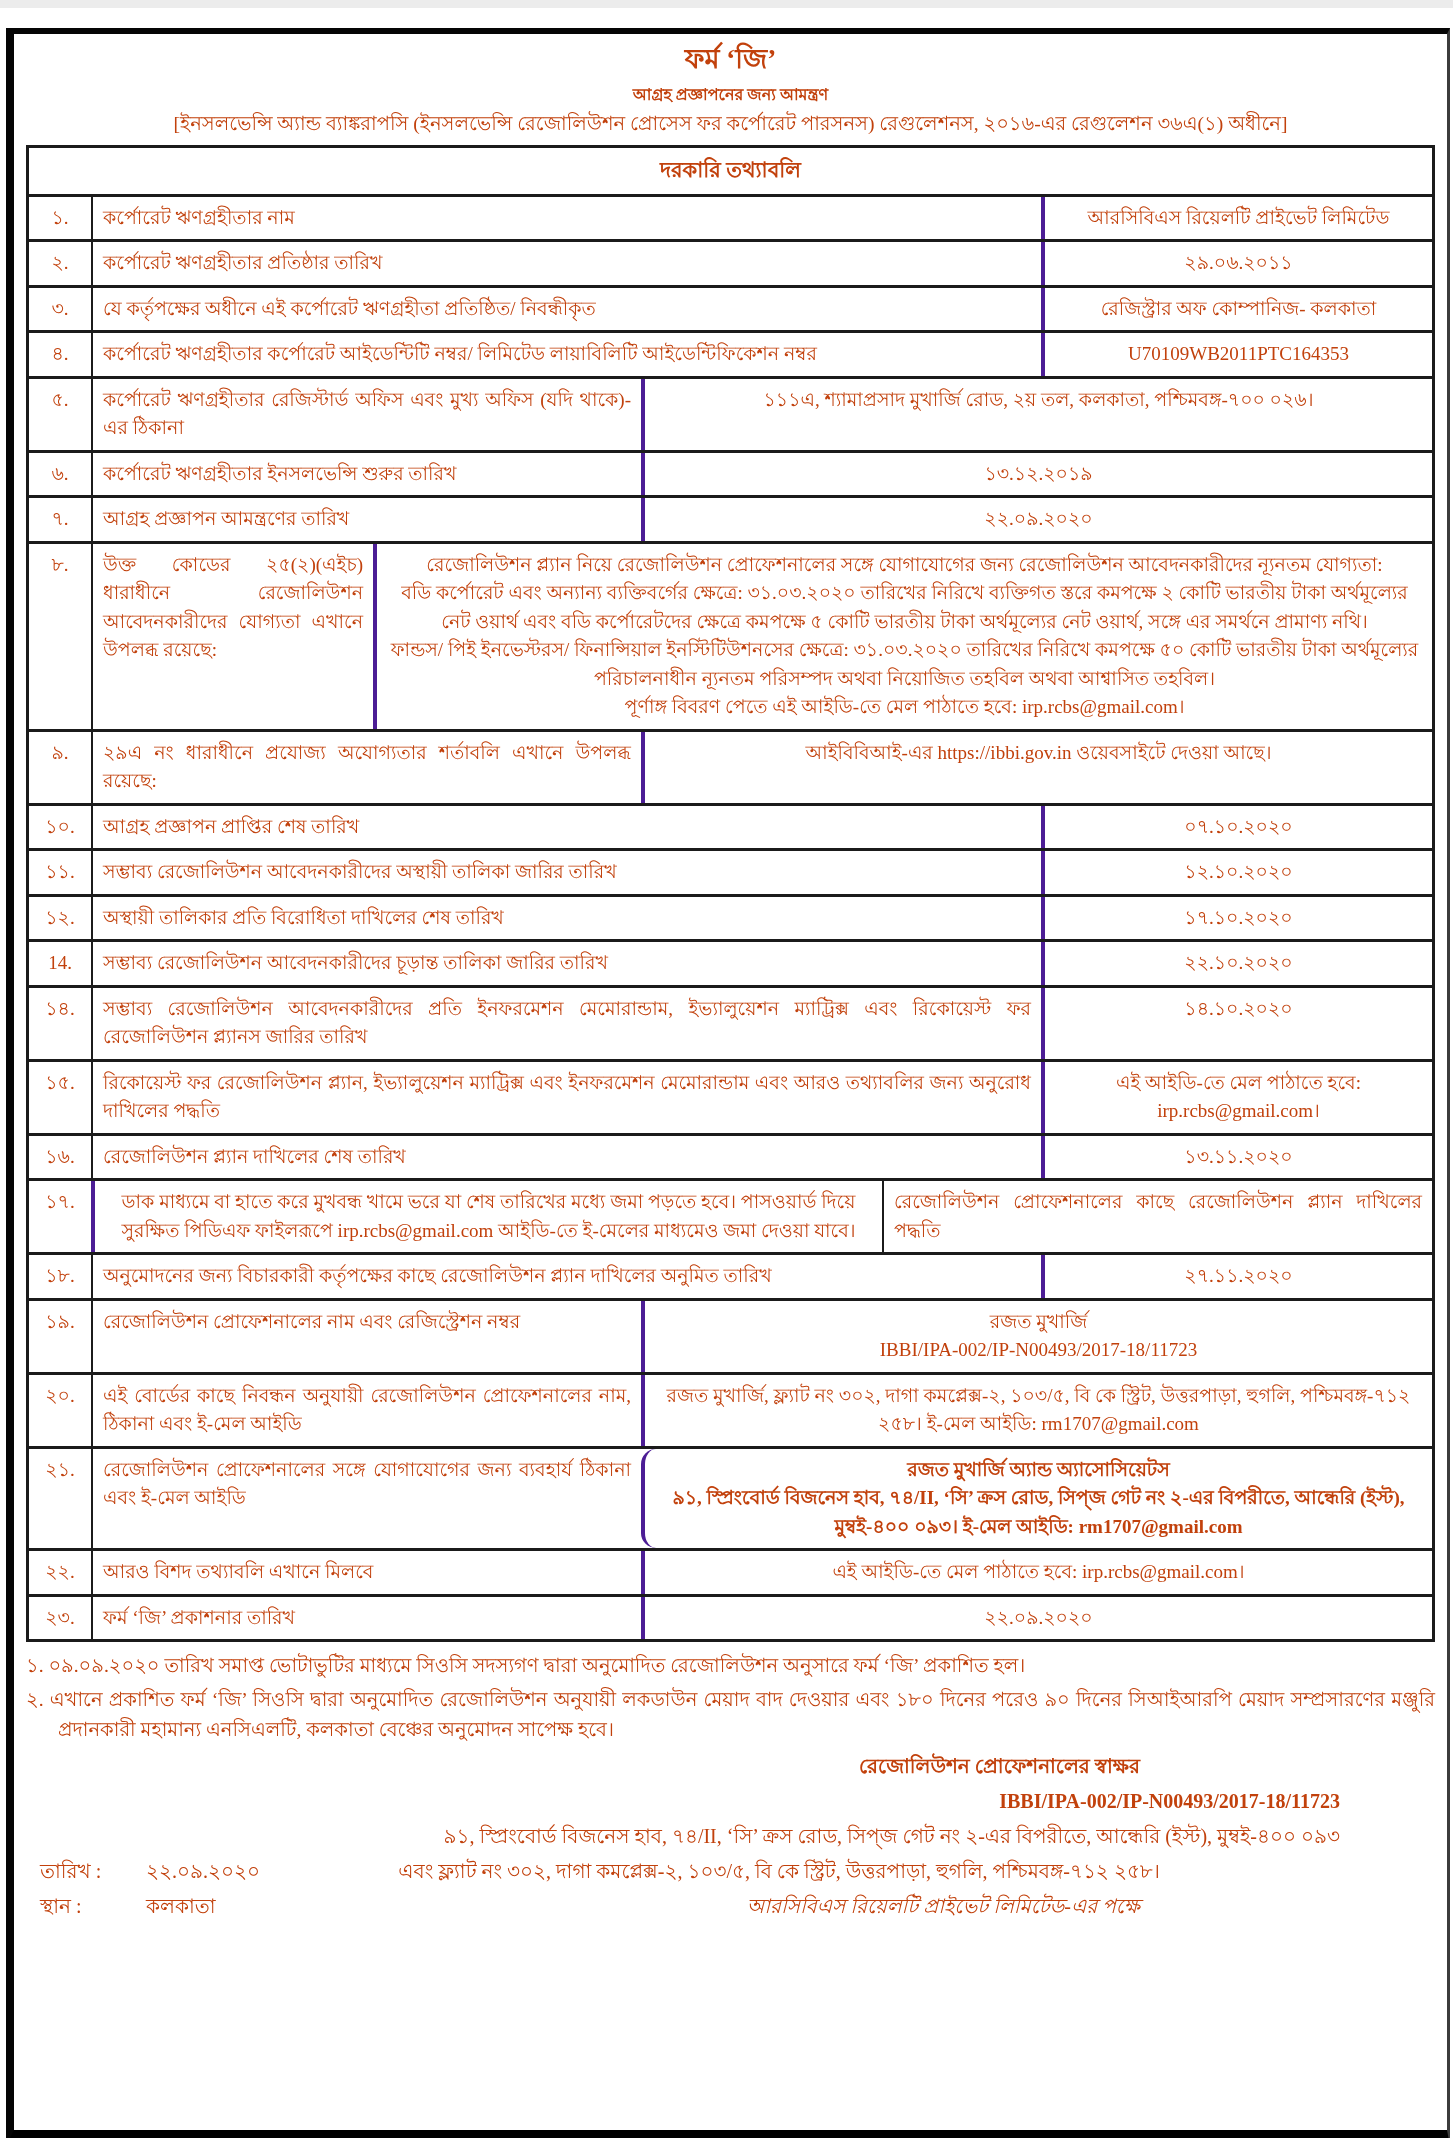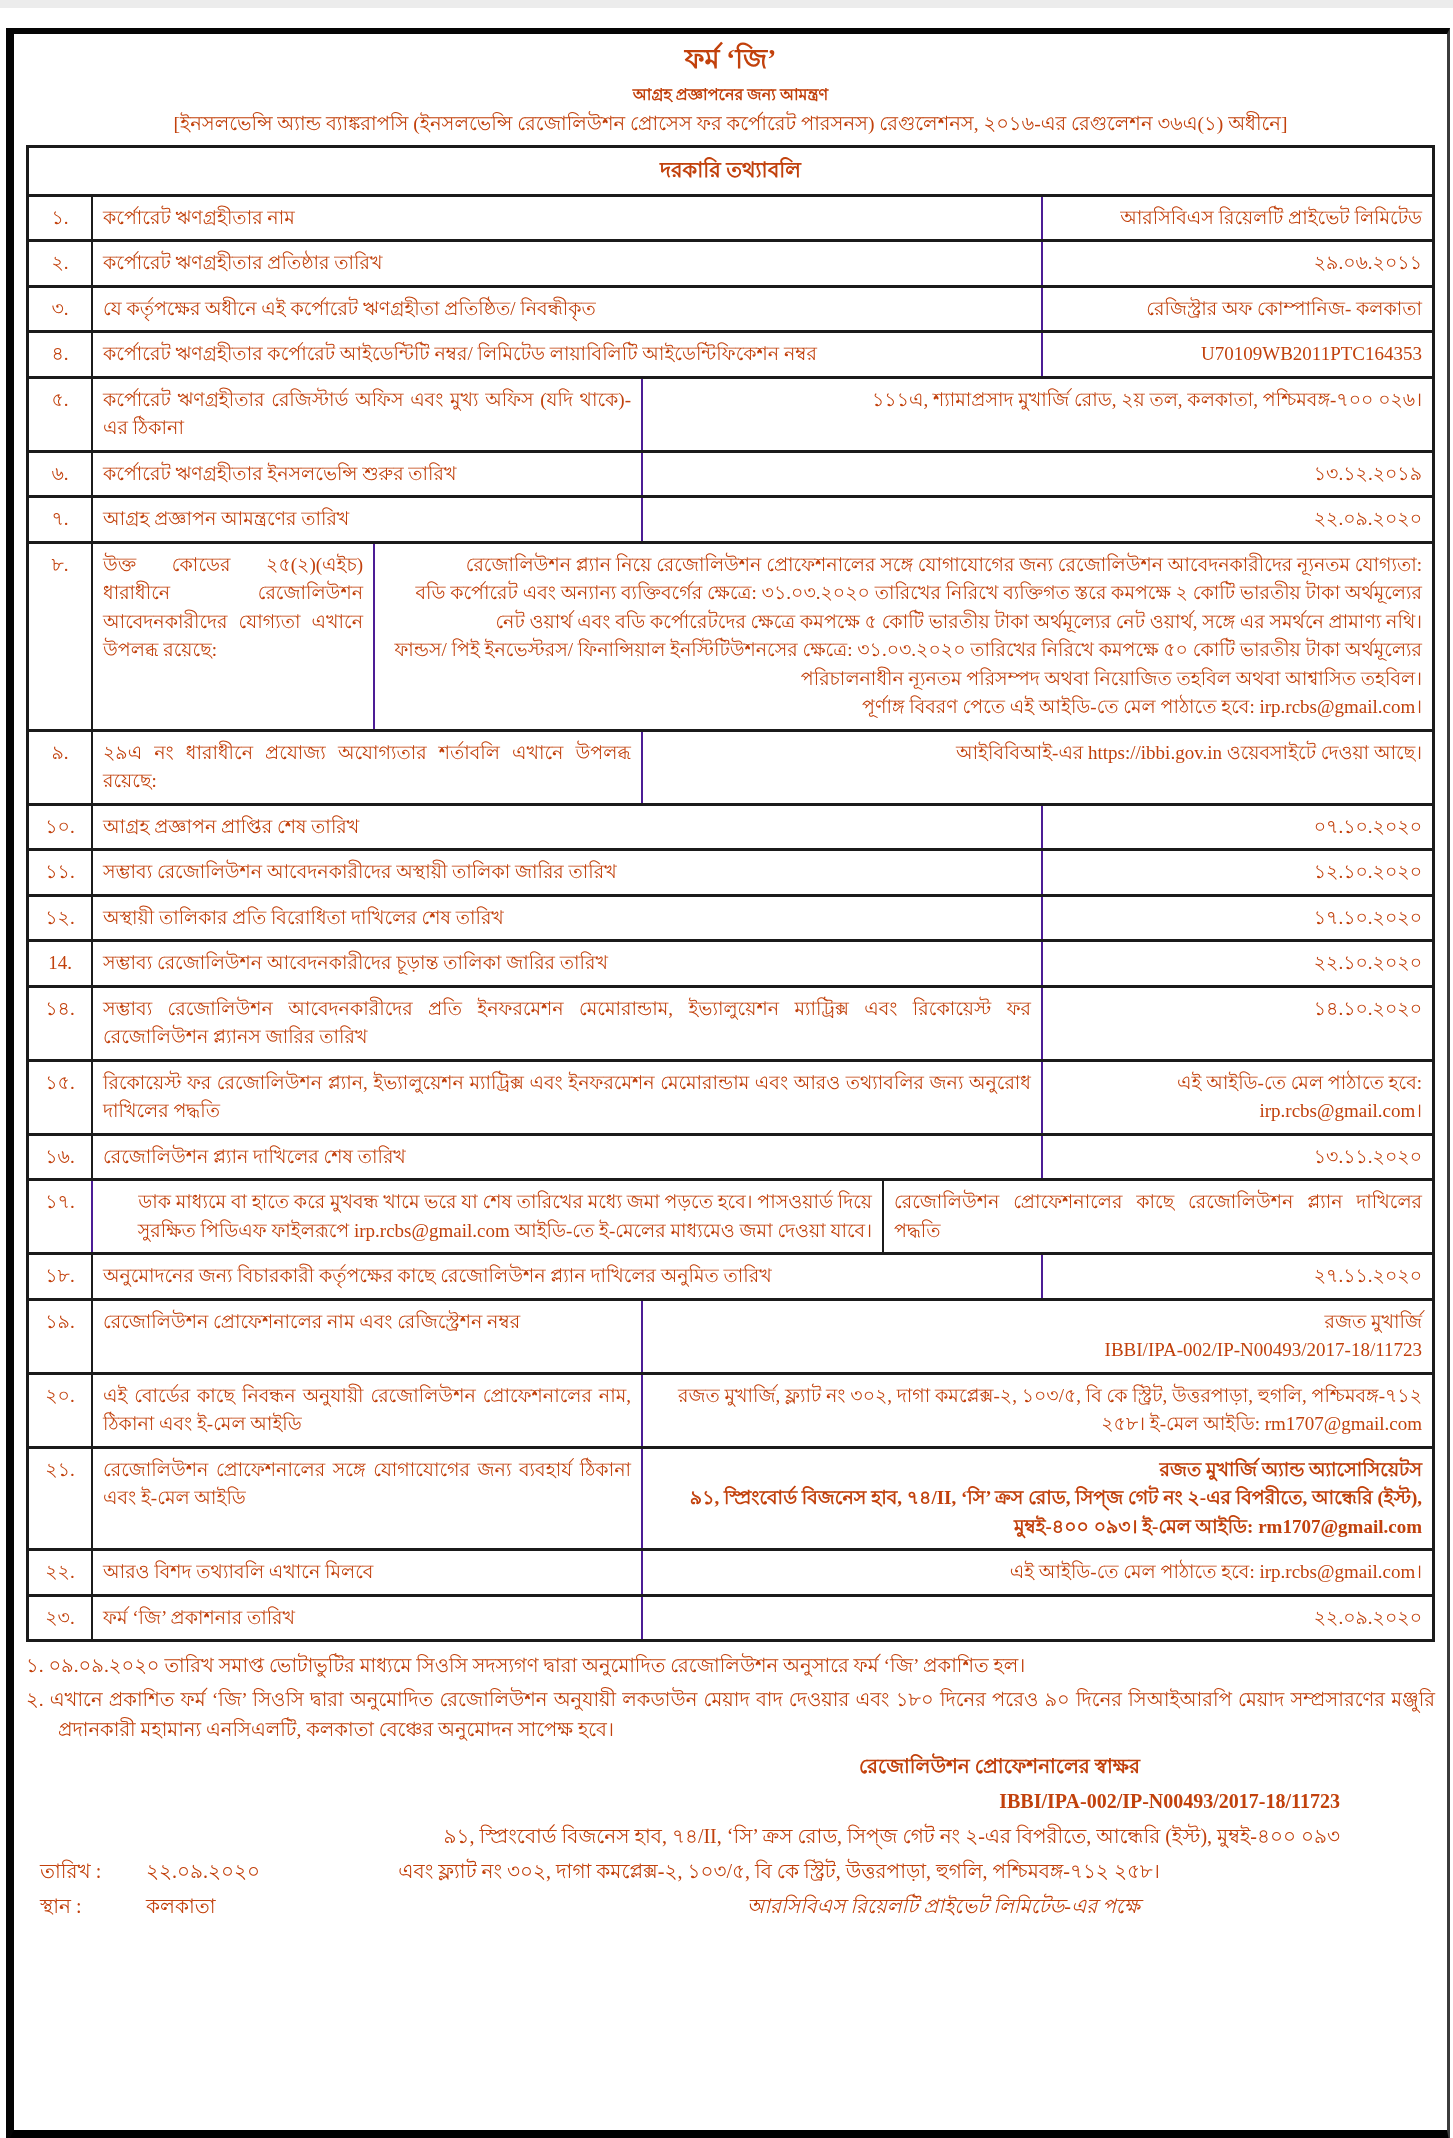--- a/index.html
+++ b/index.html
@@ -32,25 +32,25 @@
     padding:8px 6px;line-height:1.4;
   }
   .row{ display:flex; border-top:3px solid #1b1b1b; }
   .c{
     box-sizing:border-box;
     padding:7px 10px;
     font-size:19px;line-height:1.5;
   }
   .sl{ flex:0 0 62px; text-align:center; padding-left:4px;padding-right:4px; }
   .lbl{ border-left:2px solid #1b1b1b; text-align:justify; }
-  .val{ flex:1; border-left:2px solid #4c1d95; white-space:pre-line; text-align:right; }
+  .val{ flex:1; border-left:4px solid #4c1d95; white-space:pre-line; text-align:center; }
   .rA .lbl{ flex:0 0 950px; }
   .rB .lbl{ flex:0 0 550px; }
   .rC .lbl{ flex:0 0 282px; }
-  .boldcell{ font-weight:bold; }
+  .boldcell{ font-weight:bold;border-radius:15px; }
   
   .notes{ margin-top:9px; font-size:19.5px; line-height:1.55; }
   .note{ margin:3px 0; padding-left:32px; text-indent:-32px; text-align:justify; }
   
   .sigblock{ position:relative; margin-top:4px; font-size:20px; }
   .sigline{ text-align:right; line-height:1.75; }
   .sig-caption{ padding-right:295px; font-weight:bold; }
   .sig-regno{ padding-right:95px; font-weight:bold; font-family:"Liberation Serif","DejaVu Serif",serif; }
   .sig-addr1{ padding-right:95px; }
   .sig-addr2{ padding-right:275px; }

